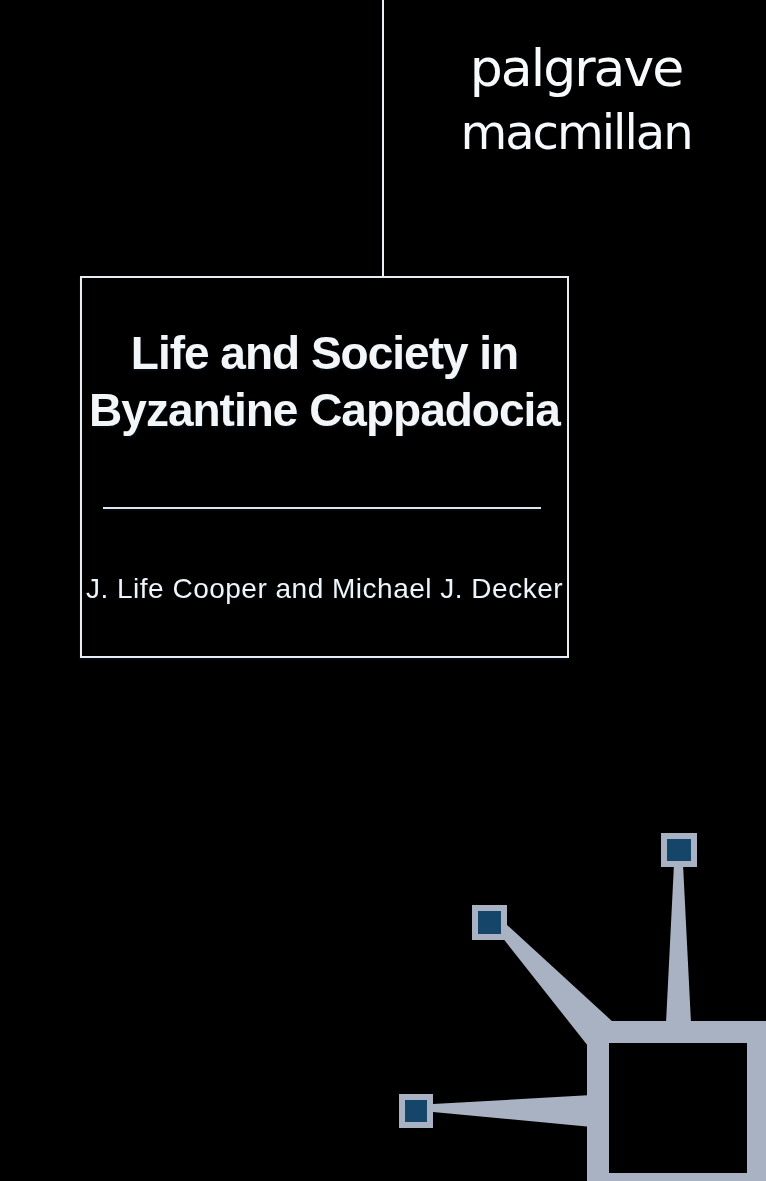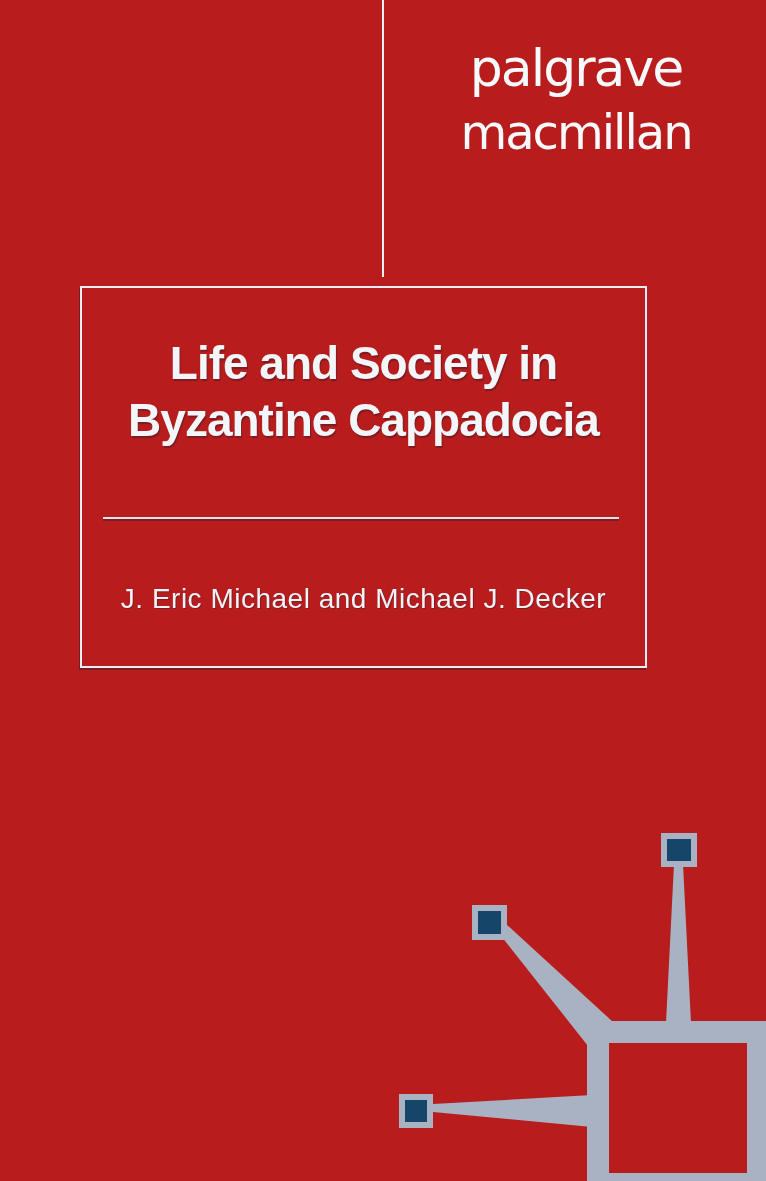--- a/index.html
+++ b/index.html
@@ -5,21 +5,21 @@
   html, body { margin: 0; padding: 0; }
   body {
     width: 766px; height: 1181px;
     background: #15466A;
     font-family: "Liberation Sans", sans-serif;
     overflow: hidden;
   }
   .cover {
     position: relative;
     width: 766px; height: 1181px;
-    background: #b91c1c;
+    background: #000000;
     overflow: hidden;
     text-decoration: underline;
   }
   
   .top-rule {
     position: absolute;
     left: 382px; top: 0;
     width: 2px; height: 277px;
     background: #E9EFF4;
   }
@@ -41,22 +41,22 @@
   .logo-line2 {
     font-size: 48px;
     line-height: 52px;
     letter-spacing: -2px;
     font-weight: 400;
     margin-top: 8px;
   }
   
   .title-box {
     position: absolute;
-    left: 80px; top: 286px;
-    width: 567px; height: 382px;
+    left: 80px; top: 276px;
+    width: 489px; height: 382px;
     border: 2px solid #E7EDF3;
     box-sizing: border-box;
     box-shadow: -1px 2px 0 rgba(8,28,48,0.35);
   }
   .title {
     margin: 0;
     padding-top: 47px;
     text-align: center;
     font-size: 46px;
     line-height: 57px;
@@ -103,21 +103,21 @@
   <div class="top-rule"></div>
 
   <div class="logo">
     <div class="logo-line1">palgrave</div>
     <div class="logo-line2">macmillan</div>
   </div>
 
   <div class="title-box">
     <h1 class="title"><span>Life and Society in</span><br><span>Byzantine Cappadocia</span></h1>
     <div class="divider"></div>
-    <div class="authors">J. Eric Michael and Michael J. Decker</div>
+    <div class="authors">J. Life Cooper and Michael J. Decker</div>
   </div>
 
   <svg class="ornament" viewBox="380 815 386 366" width="386" height="366" xmlns="http://www.w3.org/2000/svg">
 
     <polygon class="ink" points="674,864 683,864 691,1023 666,1023"></polygon>
 
     <polygon class="ink" points="498,932 506,924 613,1022 588,1046"></polygon>
 
     <polygon class="ink" points="433,1104 433,1112 592,1127 592,1095"></polygon>
 

